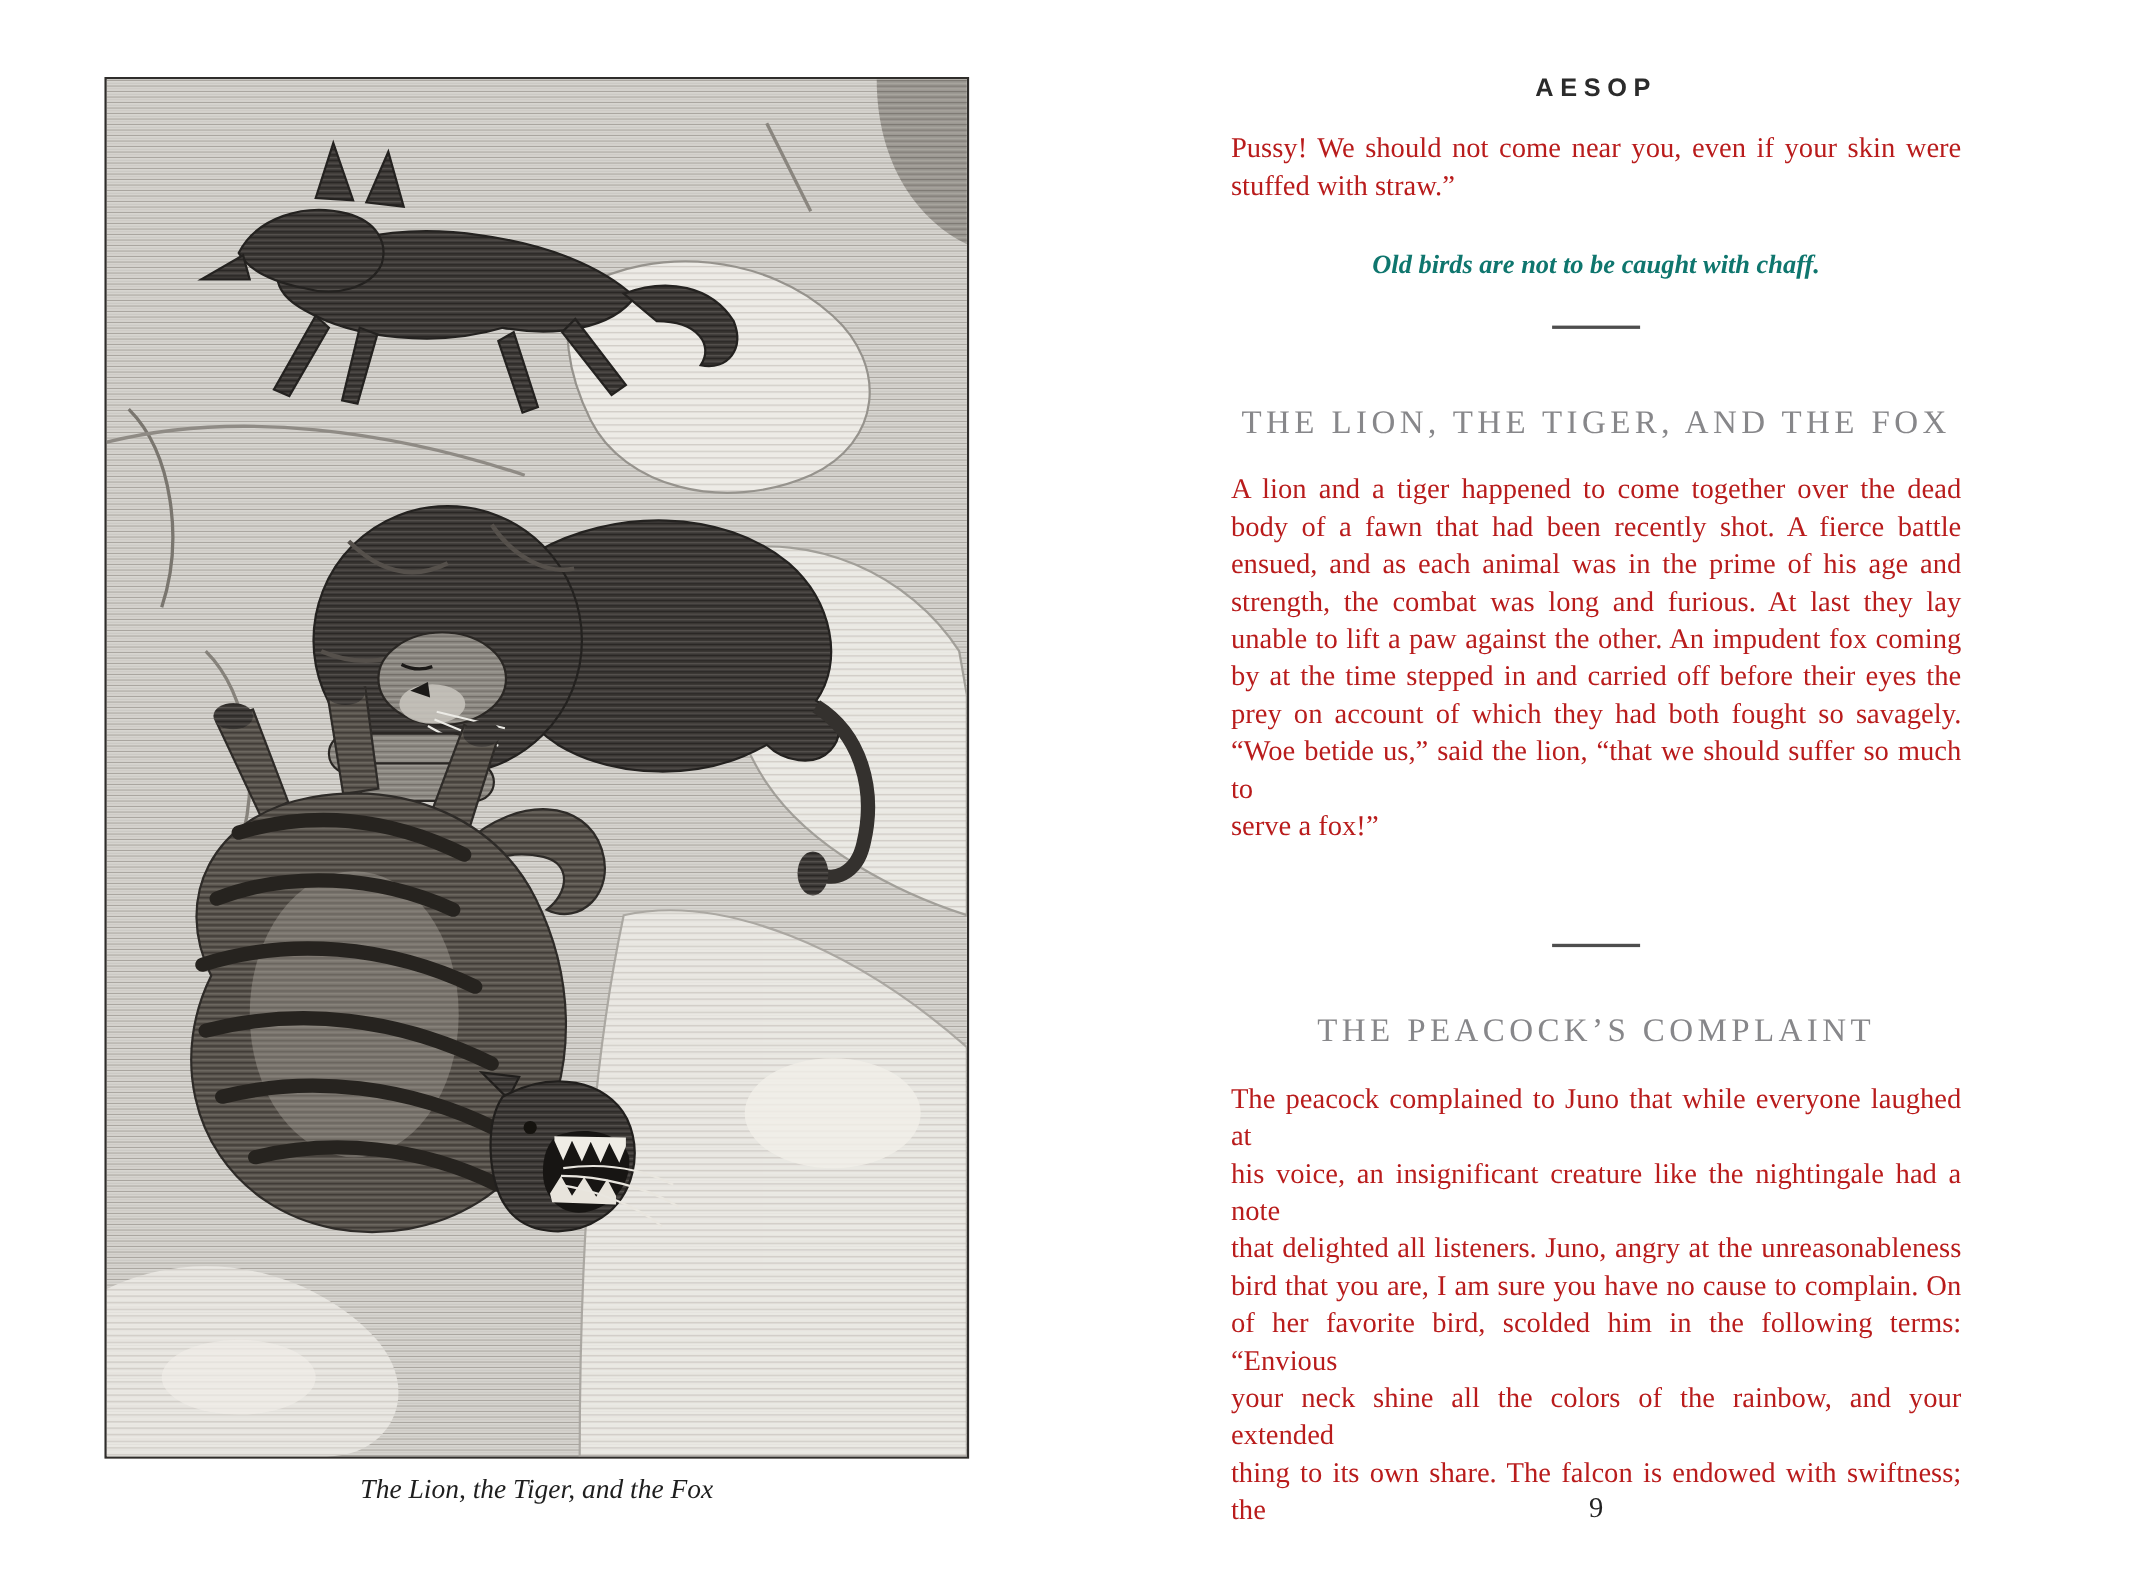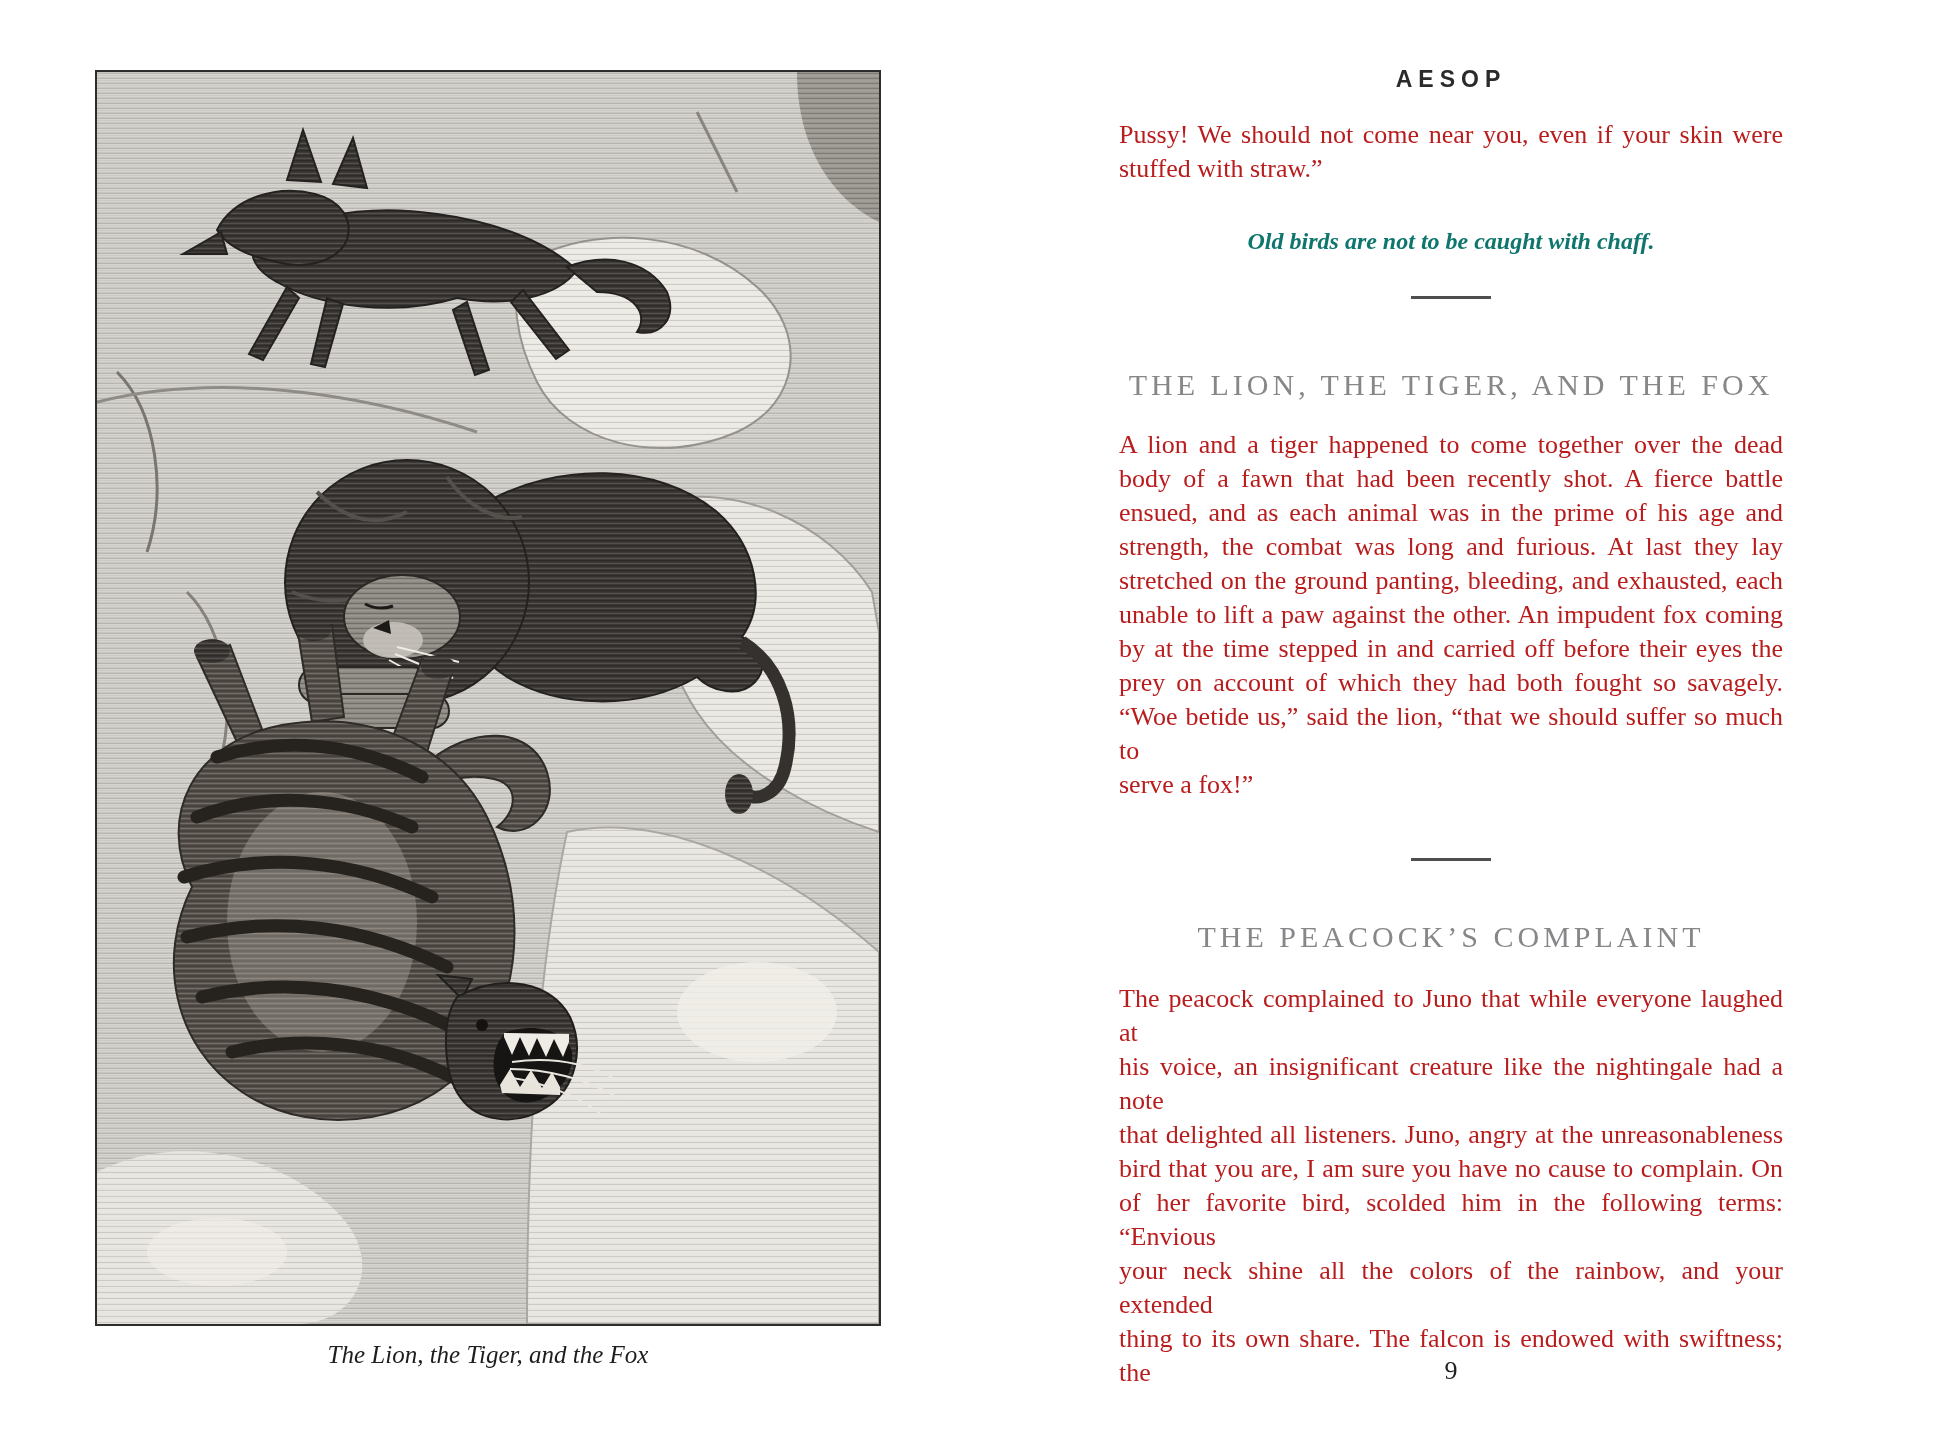--- a/index.html
+++ b/index.html
@@ -256,21 +256,20 @@
 
     <div class="divider d1"></div>
 
     <h2 class="fable-title t1">THE LION, THE TIGER, AND THE FOX</h2>
 
     <div class="body-par b1">
         <div class="tline">A lion and a tiger happened to come together over the dead</div>
         <div class="tline">body of a fawn that had been recently shot. A fierce battle</div>
         <div class="tline">ensued, and as each animal was in the prime of his age and</div>
         <div class="tline">strength, the combat was long and furious. At last they lay</div>
-        <div class="tline">stretched on the ground panting, bleeding, and exhausted, each</div>
         <div class="tline">unable to lift a paw against the other. An impudent fox coming</div>
         <div class="tline">by at the time stepped in and carried off before their eyes the</div>
         <div class="tline">prey on account of which they had both fought so savagely.</div>
         <div class="tline">“Woe betide us,” said the lion, “that we should suffer so much to</div>
         <div class="tline">serve a fox!”</div>
       </div>
 
 
     <div class="divider d2"></div>
 

